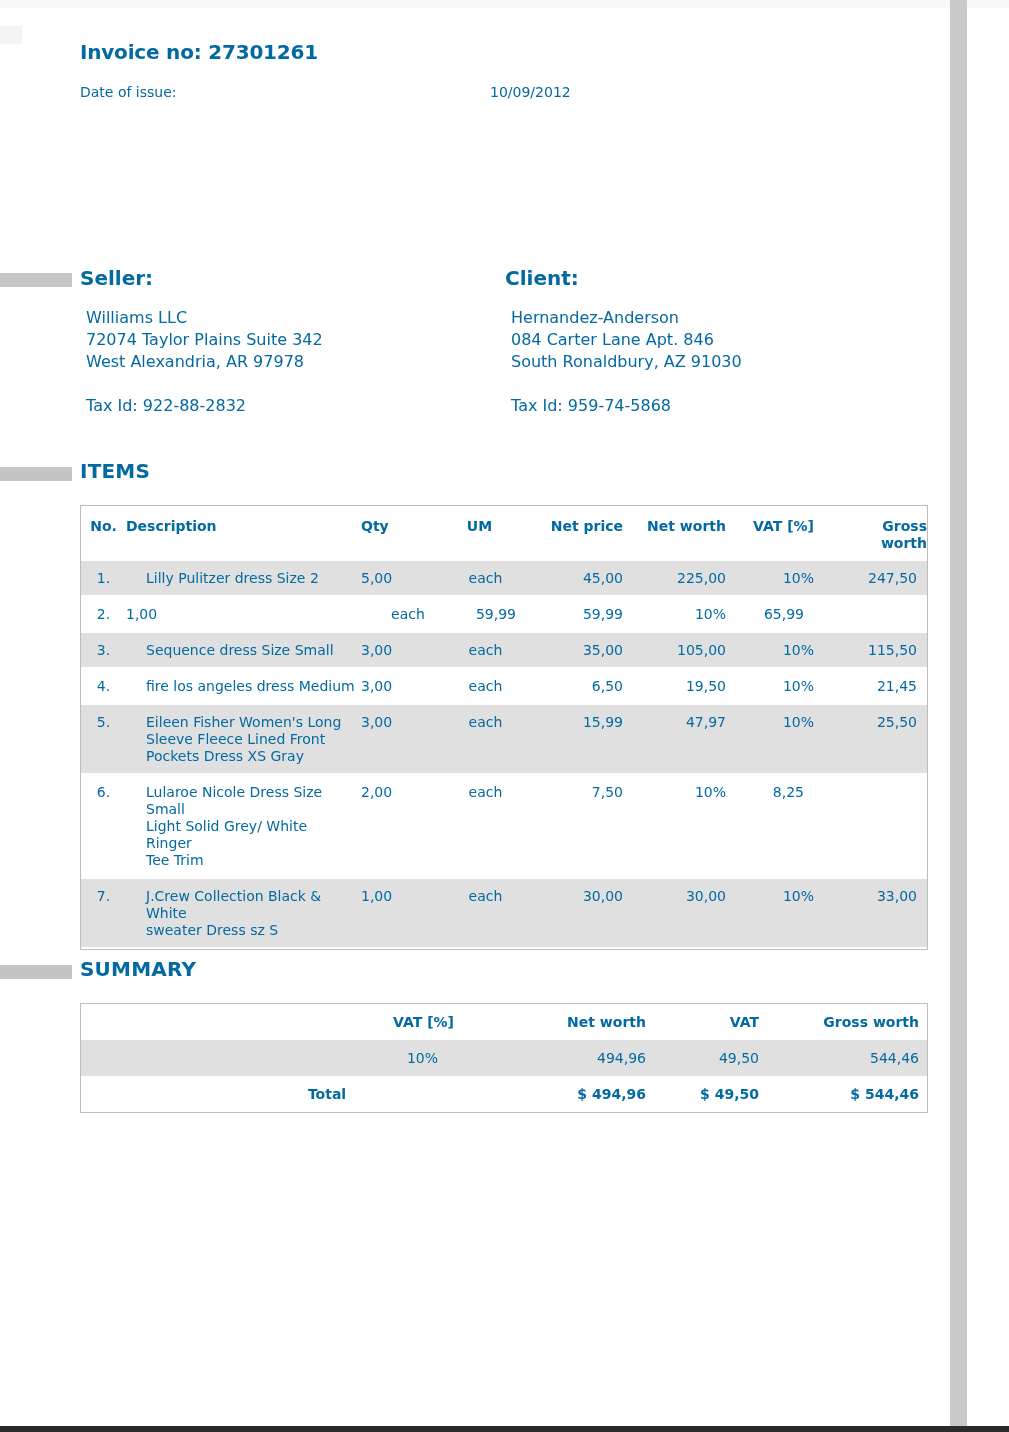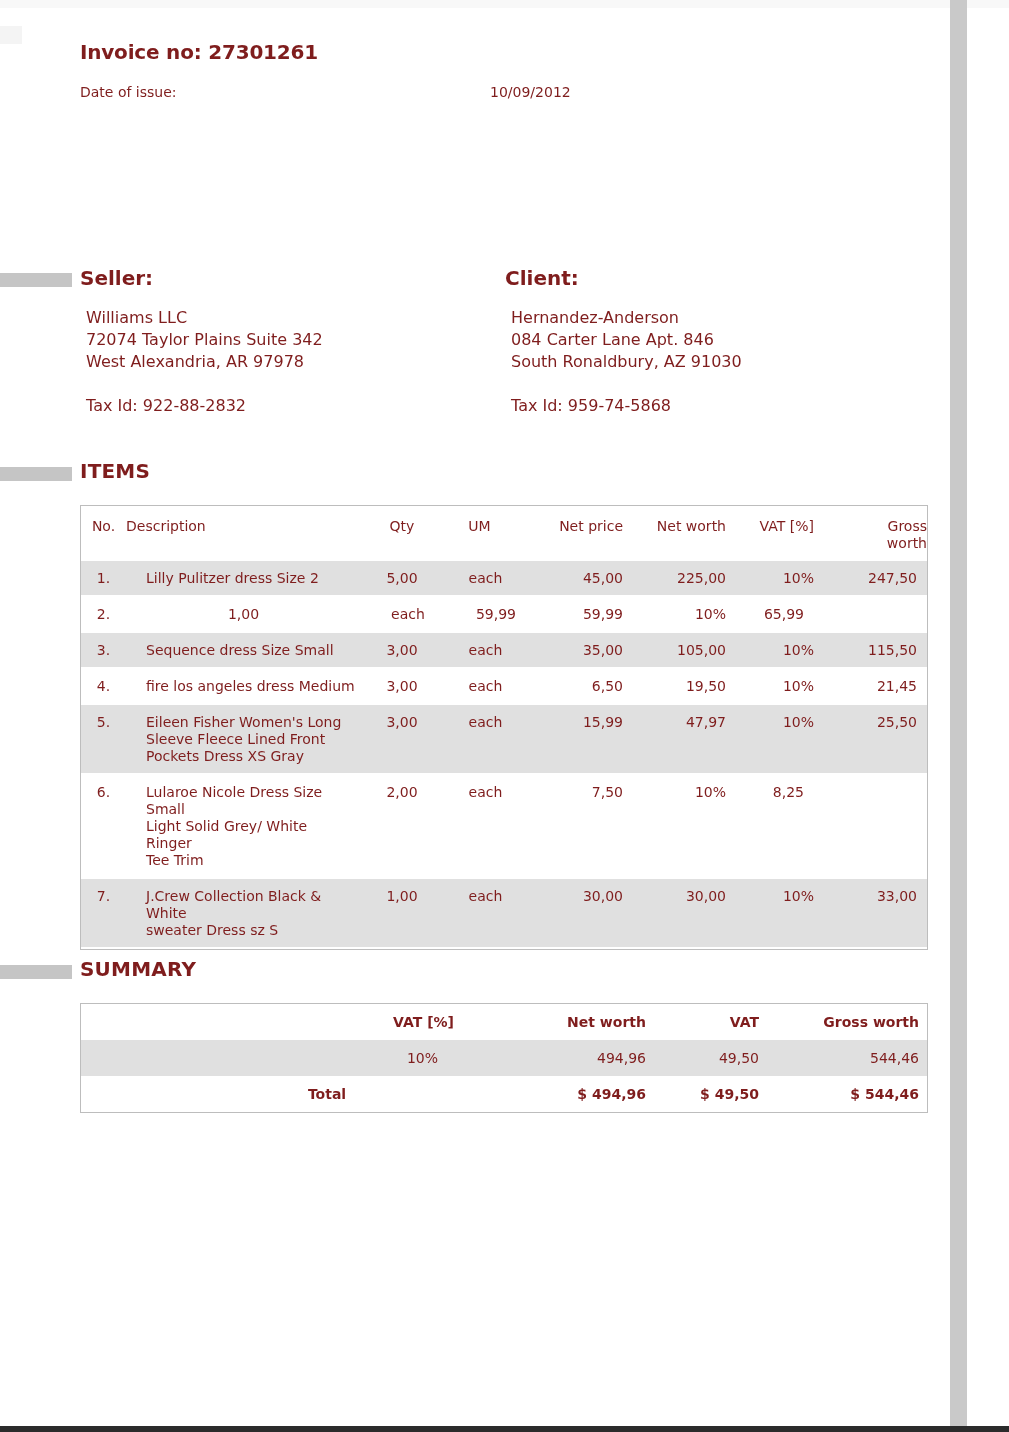--- a/index.html
+++ b/index.html
@@ -3,21 +3,21 @@
 <meta charset="utf-8">
 <style>
   html, body { margin: 0; padding: 0; background: #ffffff; }
   .page {
     position: relative;
     width: 1009px;
     height: 1432px;
     background: #ffffff;
     overflow: hidden;
     font-family: "DejaVu Sans", "Liberation Sans", sans-serif;
-    color: #7f1d1d;
+    color: #0369a1;
   }
   .top-strip {
     position: absolute; top: 0; left: 0; width: 1009px; height: 8px;
     background: #f8f8f8;
   }
   .corner-mark {
     position: absolute; top: 26px; left: 0; width: 22px; height: 18px;
     background: #f4f4f4;
   }
   .invoice-title {
@@ -54,33 +54,33 @@
 
   .items-table {
     position: absolute; top: 505px; left: 80px; width: 846px;
     border: 1px solid #bdbdbd; background: #ffffff;
     font-size: 14px; line-height: 17px;
   }
   .items-header {
     display: grid;
     grid-template-columns: 45px 235px 82px 73px 107px 103px 88px 113px;
     padding: 12px 0 9px 0;
-    font-weight: normal;
+    font-weight: bold;
   }
   .item-row {
     display: grid;
     grid-template-columns: 45px 235px 82px 73px 107px 103px 88px 113px;
     border-bottom: 2px solid #ffffff;
   }
   .item-row:nth-child(odd) { background: #e0e0e0; }
   .cell { padding: 9px 0 8px 0; }
   .items-header .cell { padding: 0; }
   .c-no { text-align: center; }
   .c-description { padding-left: 20px; padding-right: 6px; white-space: pre-line; }
-  .c-qty { text-align: center; }
+  .c-qty { text-align: left; }
   .c-um { text-align: center; padding-left: 12px; }
   .c-net_price, .c-net_worth, .c-vat { text-align: right; }
   .c-gross_worth { text-align: right; padding-right: 10px; white-space: pre-line; }
 
   .summary-table {
     position: absolute; top: 1003px; left: 80px; width: 846px;
     border: 1px solid #bdbdbd; background: #ffffff;
     font-size: 14px; line-height: 17px;
   }
   .sum-row {

